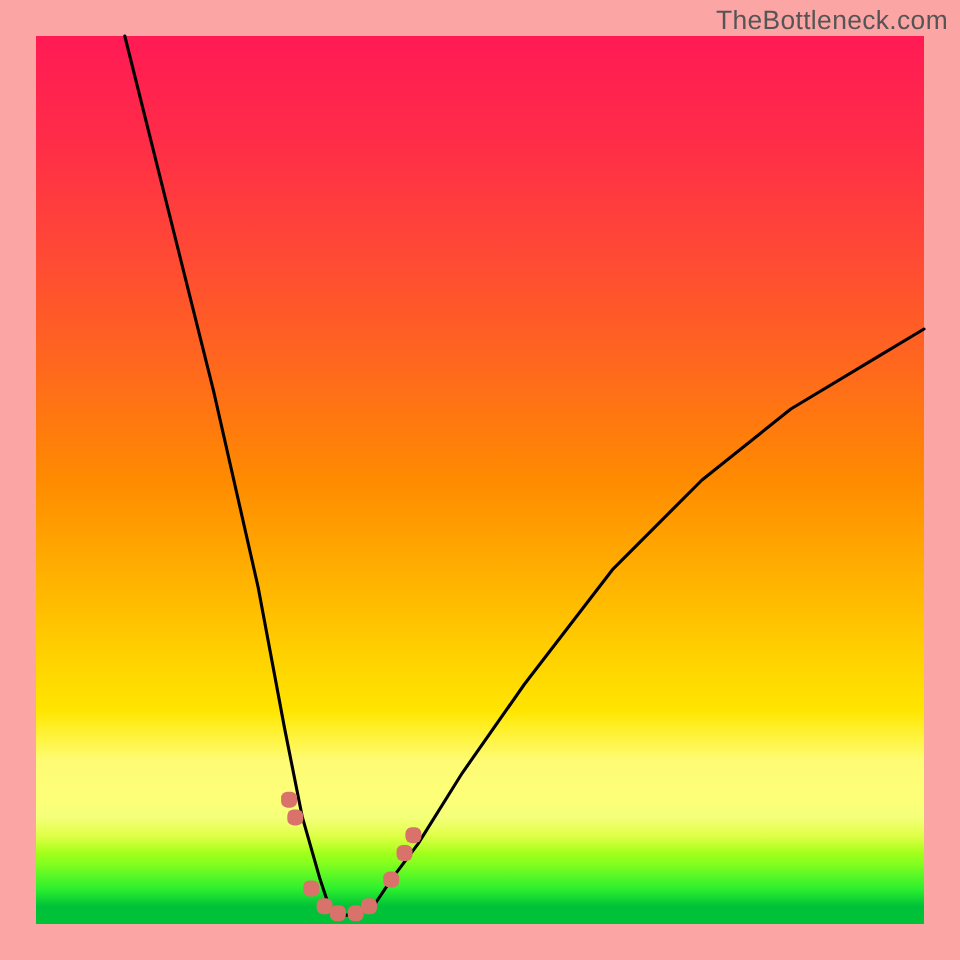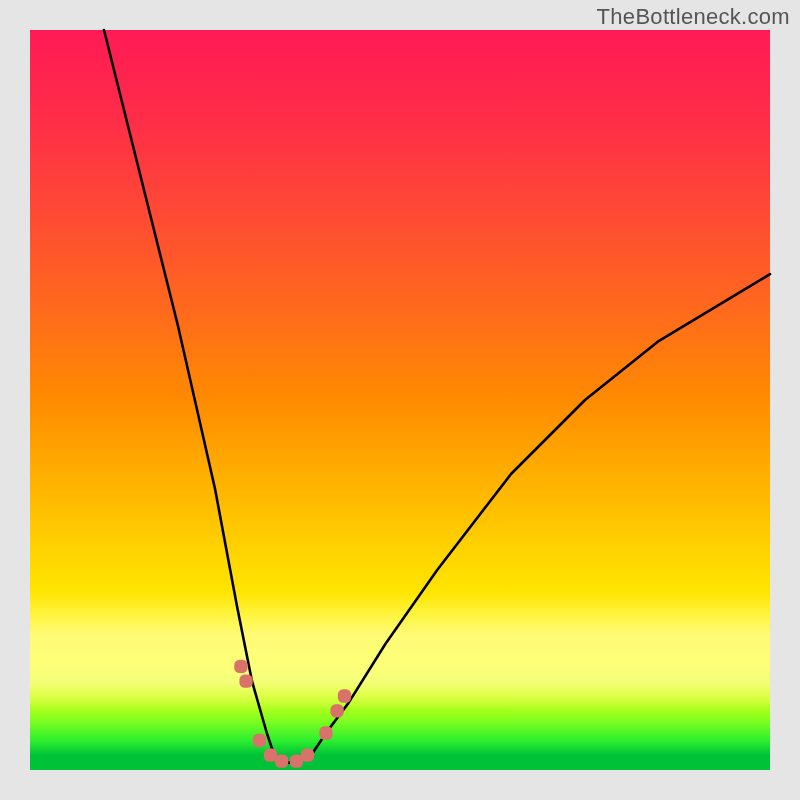--- a/index.html
+++ b/index.html
@@ -8,21 +8,21 @@
     width: 800px;
     height: 800px;
     background: #000;
     font-family: Arial, Helvetica, sans-serif;
     overflow: hidden;
   }
   .frame {
     position: relative;
     width: 800px;
     height: 800px;
-    background: #e5e5e5;
+    background: #fca5a5;
   }
   .watermark {
     position: absolute;
     top: 4px;
     right: 10px;
     color: #555;
     font-size: 22px;
     font-weight: 500;
     letter-spacing: 0.3px;
     z-index: 10;

